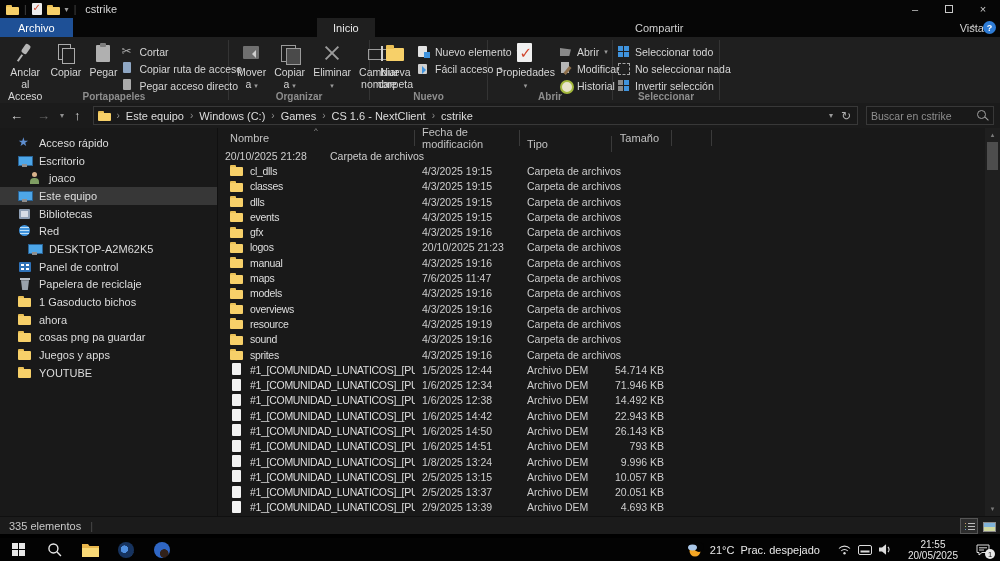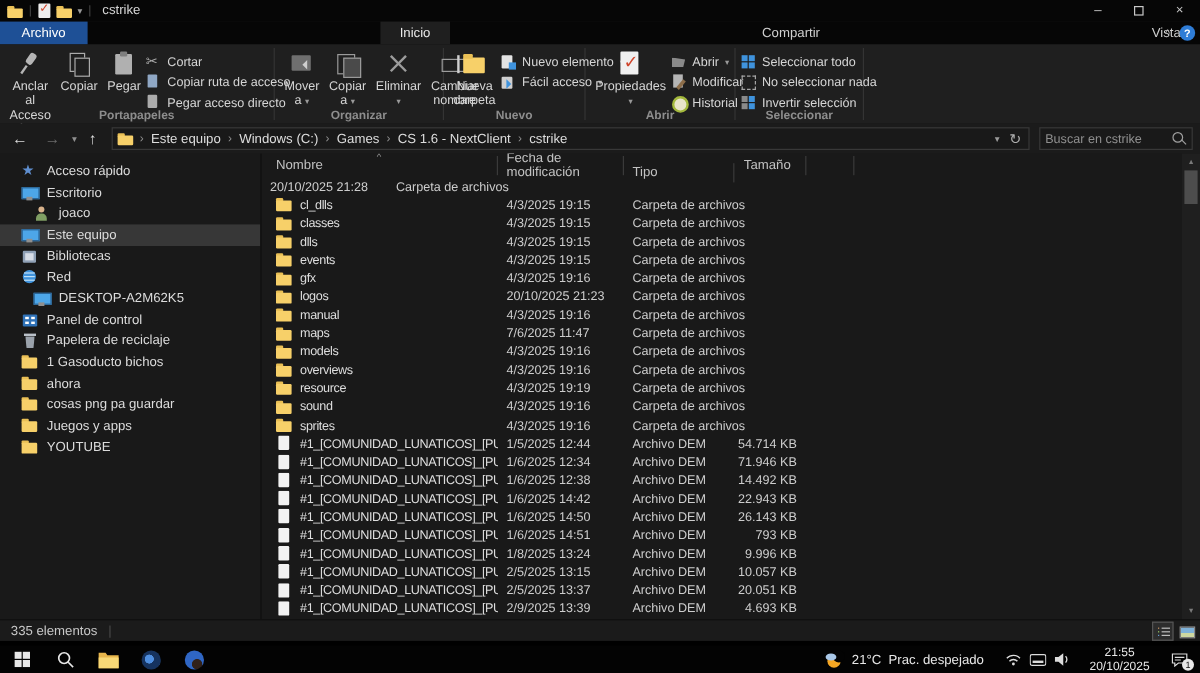--- a/index.html
+++ b/index.html
@@ -759,21 +759,21 @@
             <rect x="0.5" y="0.5" width="13" height="9" rx="1.5" fill="none" stroke="#dcdcdc"></rect>
             <rect x="2.5" y="5.5" width="9" height="2" fill="#dcdcdc"></rect>
           </svg>
         <svg width="13" height="11" viewBox="0 0 12 10" data-name="speaker-icon">
             <path d="M0 3.2 h2.8 l3.7-3 v9.6 l-3.7-3 H0 z" fill="#dcdcdc"></path>
             <path d="M8.3 2.5 a4 4 0 0 1 0 5" stroke="#dcdcdc" fill="none"></path>
           </svg>
       </span>
       <span class="clock" data-name="taskbar-clock">
         <span data-name="clock-time">21:55</span>
-        <span data-name="clock-date">20/10/2025</span>
+        <span data-name="clock-date">20/05/2025</span>
       </span>
       <span class="notif" data-name="notification-center-button">
         <svg width="14" height="12" viewBox="0 0 14 12" data-name="notification-icon">
             <path d="M1 1 h12 v7.5 h-7 l-3 2.5 v-2.5 H1 z" fill="none" stroke="#dcdcdc"></path>
             <line x1="3" y1="3.8" x2="11" y2="3.8" stroke="#dcdcdc"></line>
             <line x1="3" y1="6" x2="8" y2="6" stroke="#dcdcdc"></line>
           </svg>
         <span class="notif-badge" data-name="notification-badge">1</span>
       </span>
     </div>

